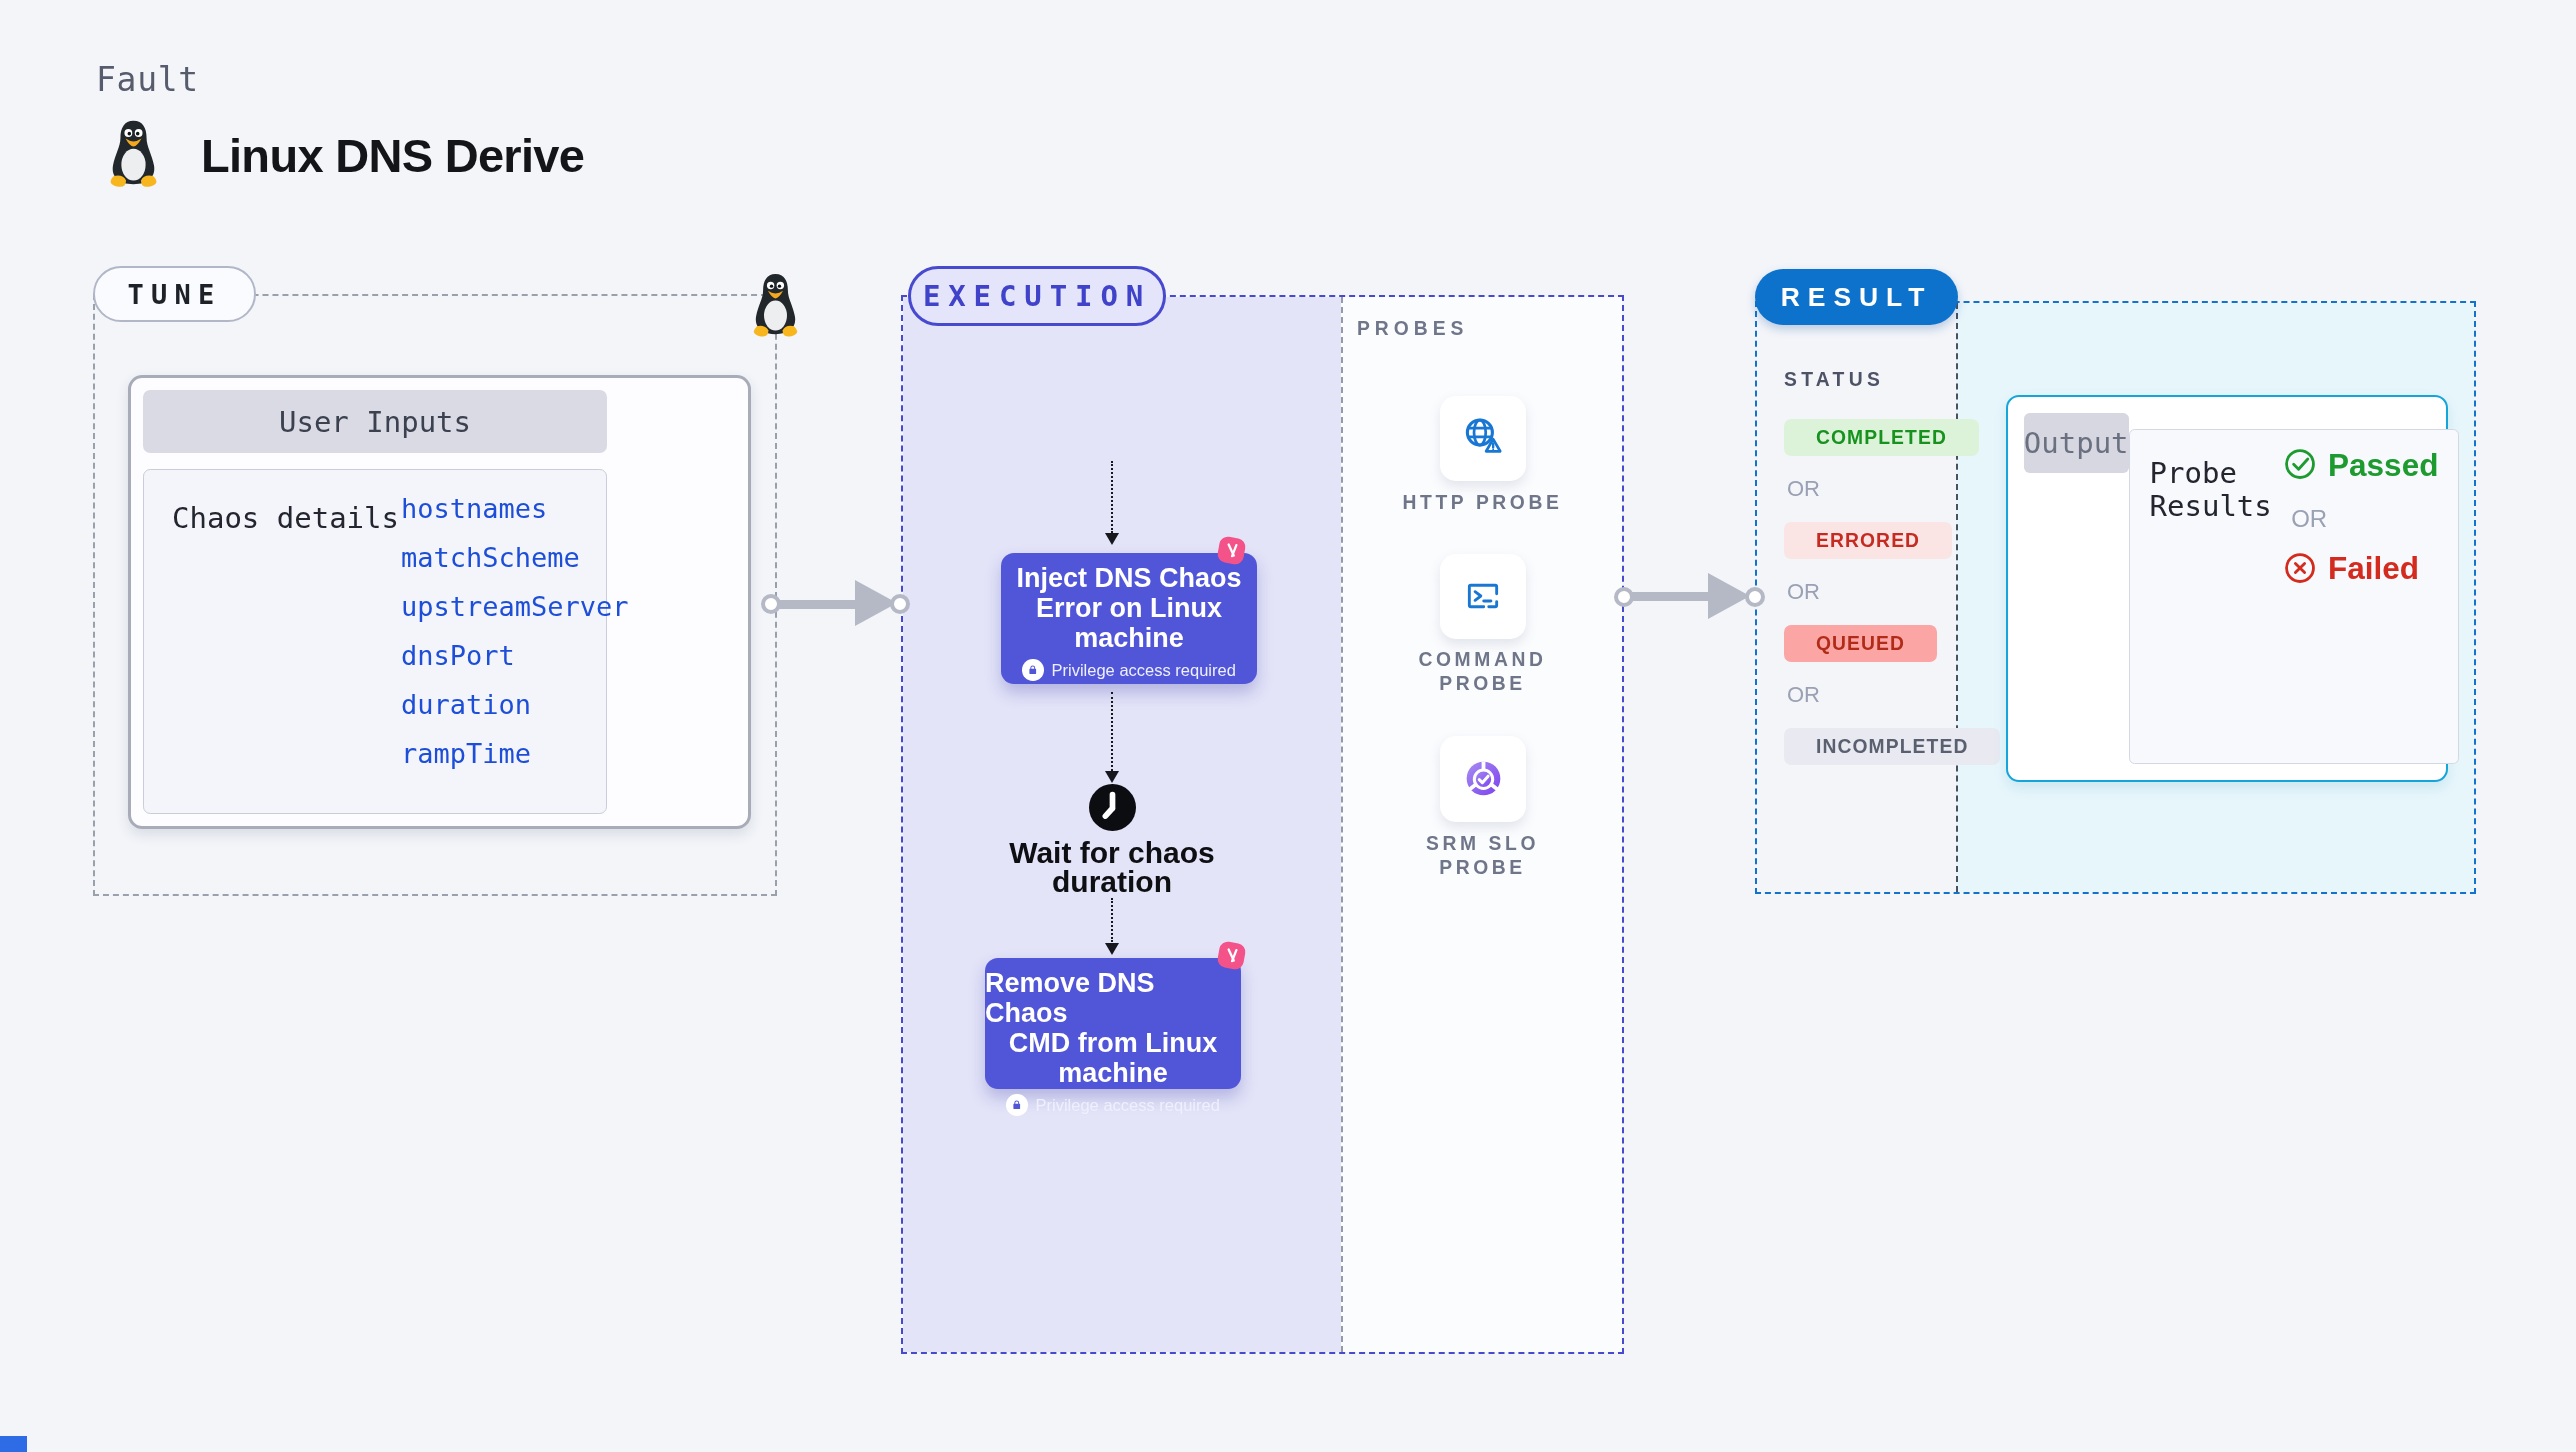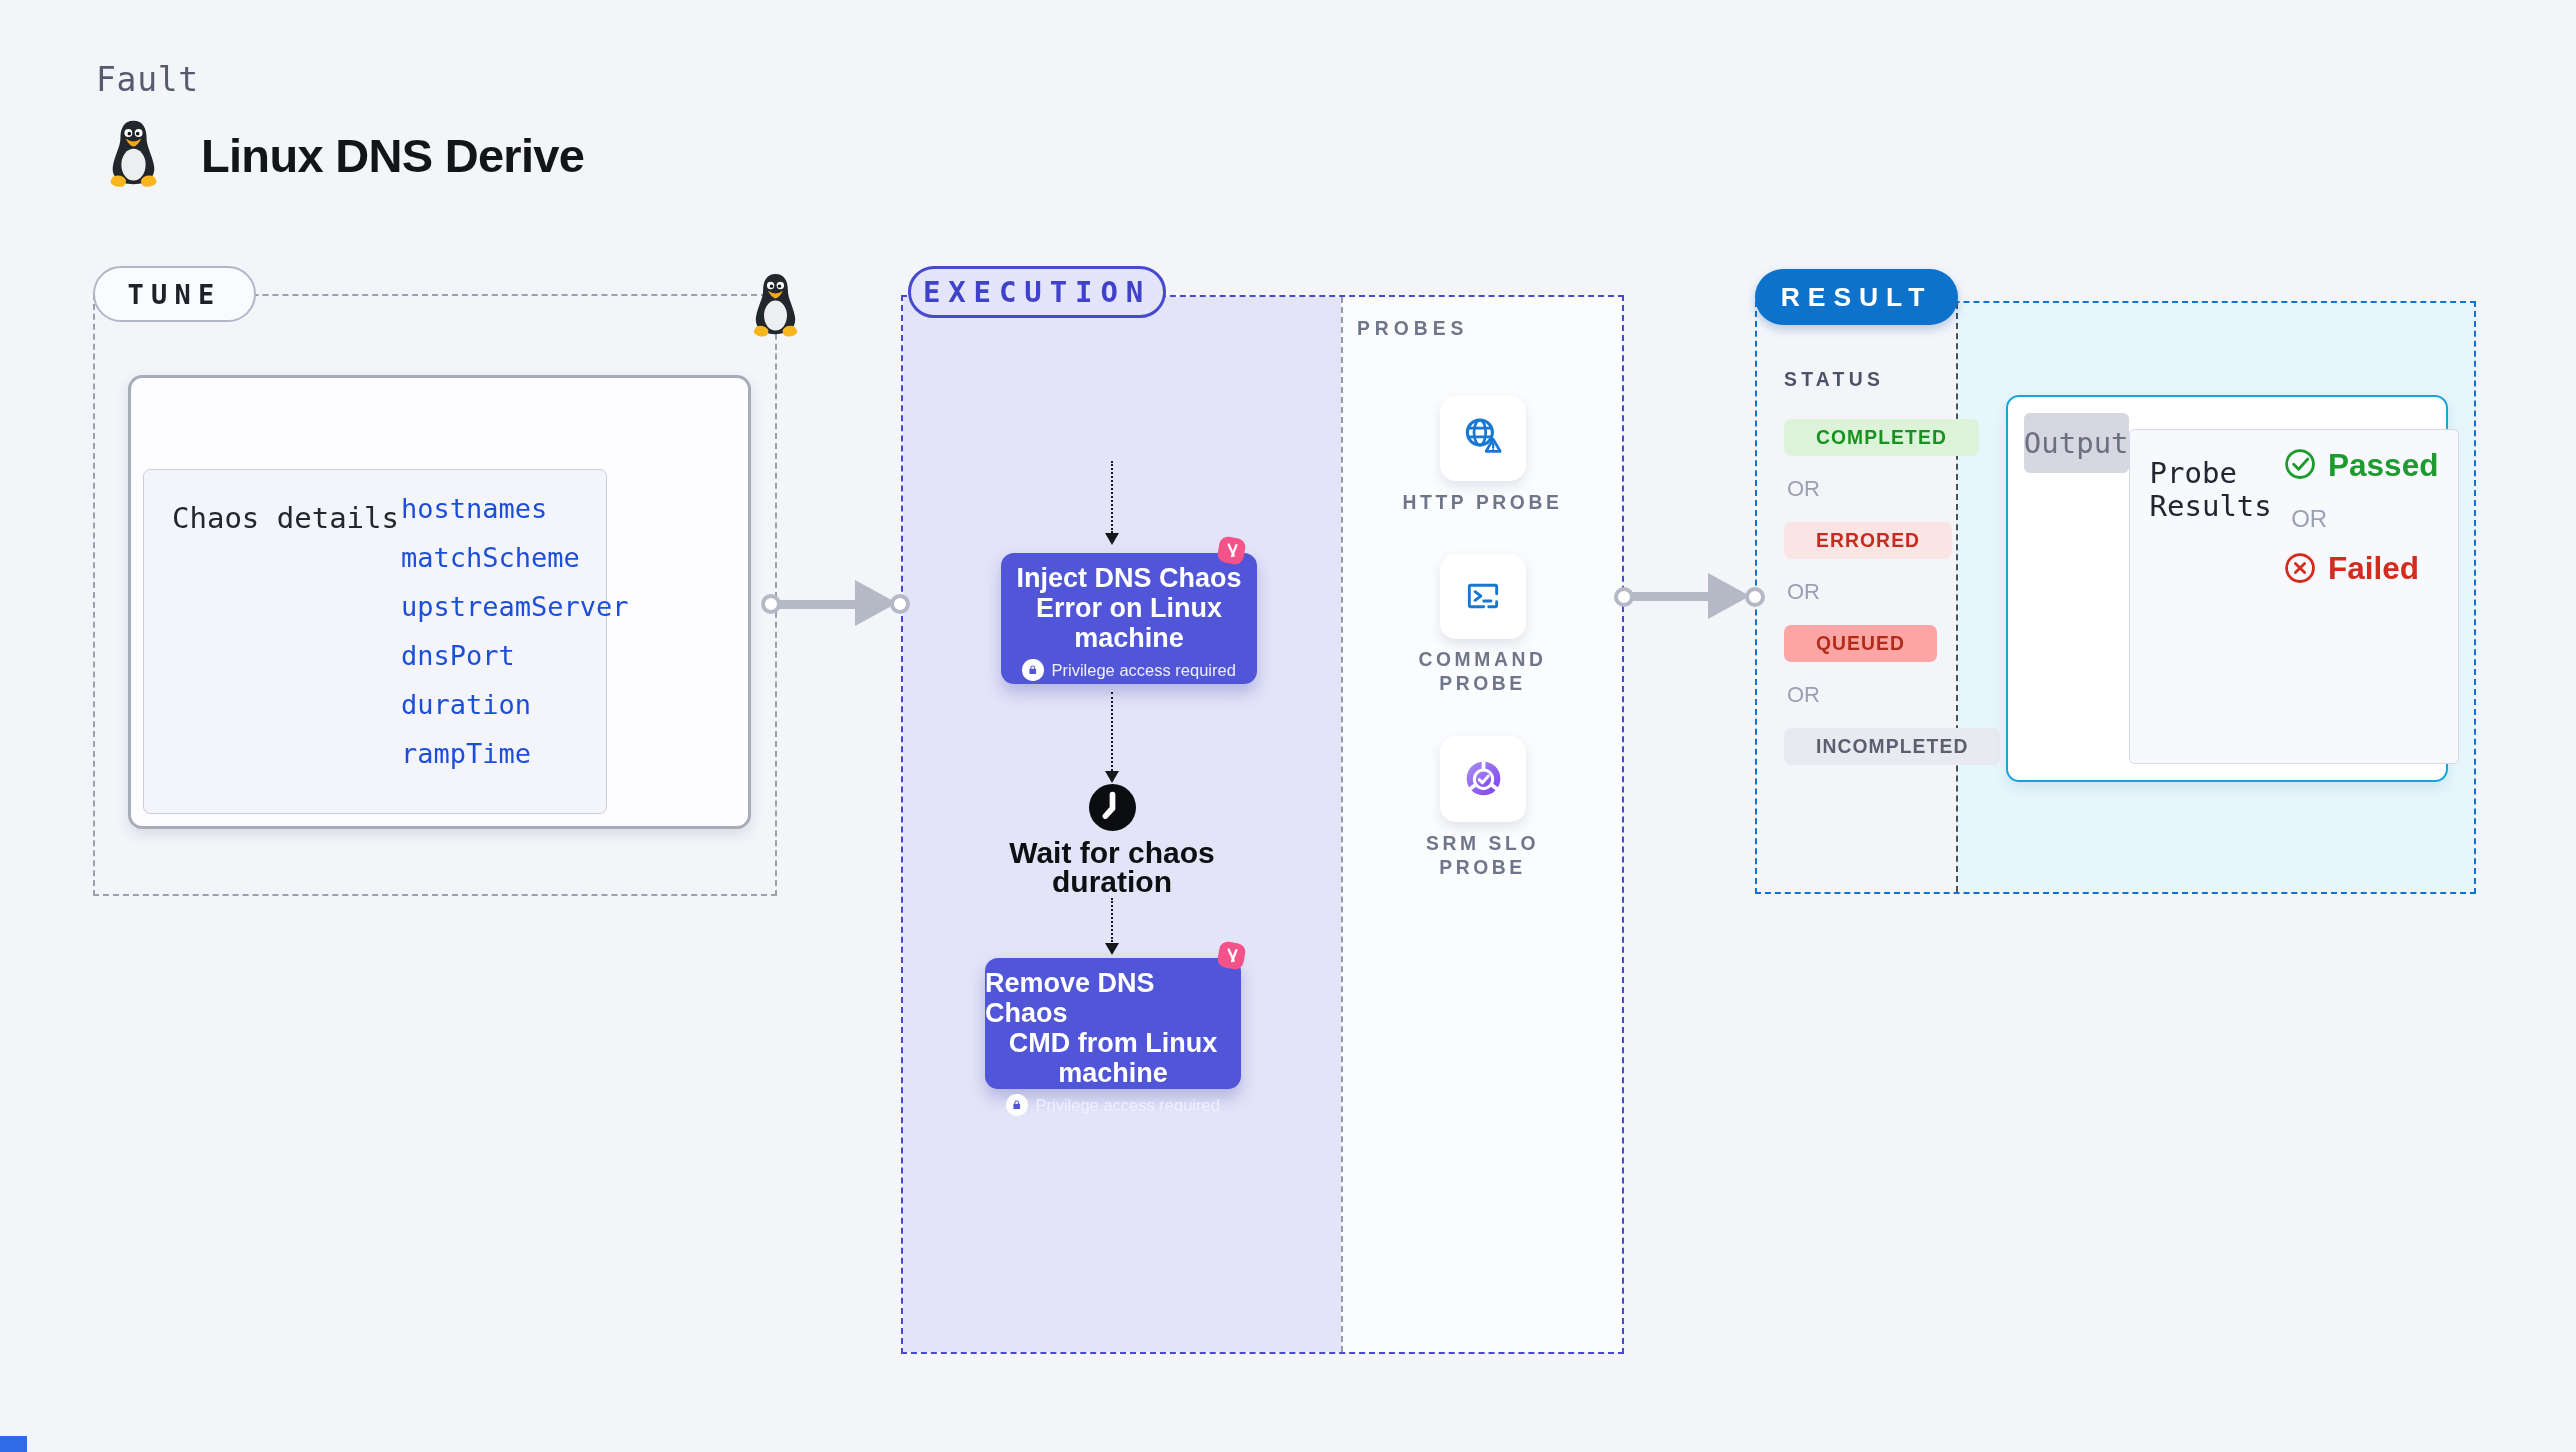--- a/index.html
+++ b/index.html
@@ -9,21 +9,21 @@
   .mono{font-family:"DejaVu Sans Mono",monospace;}
 
   
   .fault-label{left:96px;top:60px;font-size:33px;color:#565b6d;letter-spacing:0.7px;}
   .page-title{left:201px;top:128px;font-size:47px;font-weight:700;color:#141519;letter-spacing:-0.7px;}
 
   
   .pill{display:flex;align-items:center;justify-content:center;border-radius:43px;z-index:30;box-sizing:border-box;}
   .tune-pill{left:93px;top:266px;width:163px;height:56px;background:#fafbfe;border:2.9px solid #b2b7c8;
              font-size:27px;font-weight:700;letter-spacing:7.2px;color:#1e2128;}
-  .exec-pill{left:908px;top:266px;width:258px;height:52px;background:#e4e5fa;border:3.6px solid #4749ce;
+  .exec-pill{left:908px;top:266px;width:258px;height:60px;background:#e4e5fa;border:3.6px solid #4749ce;
              font-size:29px;font-weight:700;letter-spacing:7.9px;color:#4043ca;}
   .result-pill{left:1755px;top:269px;width:203px;height:56px;background:#0c72cc;border:none;
              font-size:26.5px;font-weight:800;letter-spacing:7.9px;color:#ffffff;box-shadow:0 4.3px 10px rgba(12,80,160,.25);}
 
   
   .dash-box{box-sizing:border-box;z-index:5;}
   .tune-box{left:93px;top:294px;width:684px;height:602px;border:2.9px dashed #9aa1ac;}
   .exec-box{left:901px;top:295px;width:723px;height:1059px;border:2.9px dashed #4749ce;}
   .exec-fill-left{left:0;top:0;width:438px;height:100%;background:#e3e4f8;}
   .exec-fill-right{left:438px;right:0;top:0;bottom:0;background:#fbfcfe;}
@@ -130,20 +130,21 @@
         <circle cx="35.5" cy="15" r="4.2" fill="#ffffff"></circle>
       <circle cx="25.5" cy="15.7" r="1.9" fill="#101417"></circle>
         <circle cx="34.5" cy="15.7" r="1.9" fill="#101417"></circle>
       <path d="M21.5 21 Q30 27 38.5 21 Q34 29.5 30 29.5 Q26 29.5 21.5 21 Z" fill="#f3a91f"></path>
       <path d="M9 61 Q1 69 11 72 Q22 75 22 66 Q19 59 9 61 Z" fill="#f7b61e"></path>
       <path d="M51 61 Q59 69 49 72 Q38 75 38 66 Q41 59 51 61 Z" fill="#f7b61e"></path>
     </svg>
   </div>
 
   <div class="abs user-card"></div>
+  <div class="abs card-header mono">User Inputs</div>
   <div class="abs card-row"></div>
   <div class="abs row-label mono">Chaos details</div>
   <div class="abs inputs-list">
       <div class="input-value">hostnames</div>
       <div class="input-value">matchScheme</div>
       <div class="input-value">upstreamServer</div>
       <div class="input-value">dnsPort</div>
       <div class="input-value">duration</div>
       <div class="input-value">rampTime</div>
     </div>

